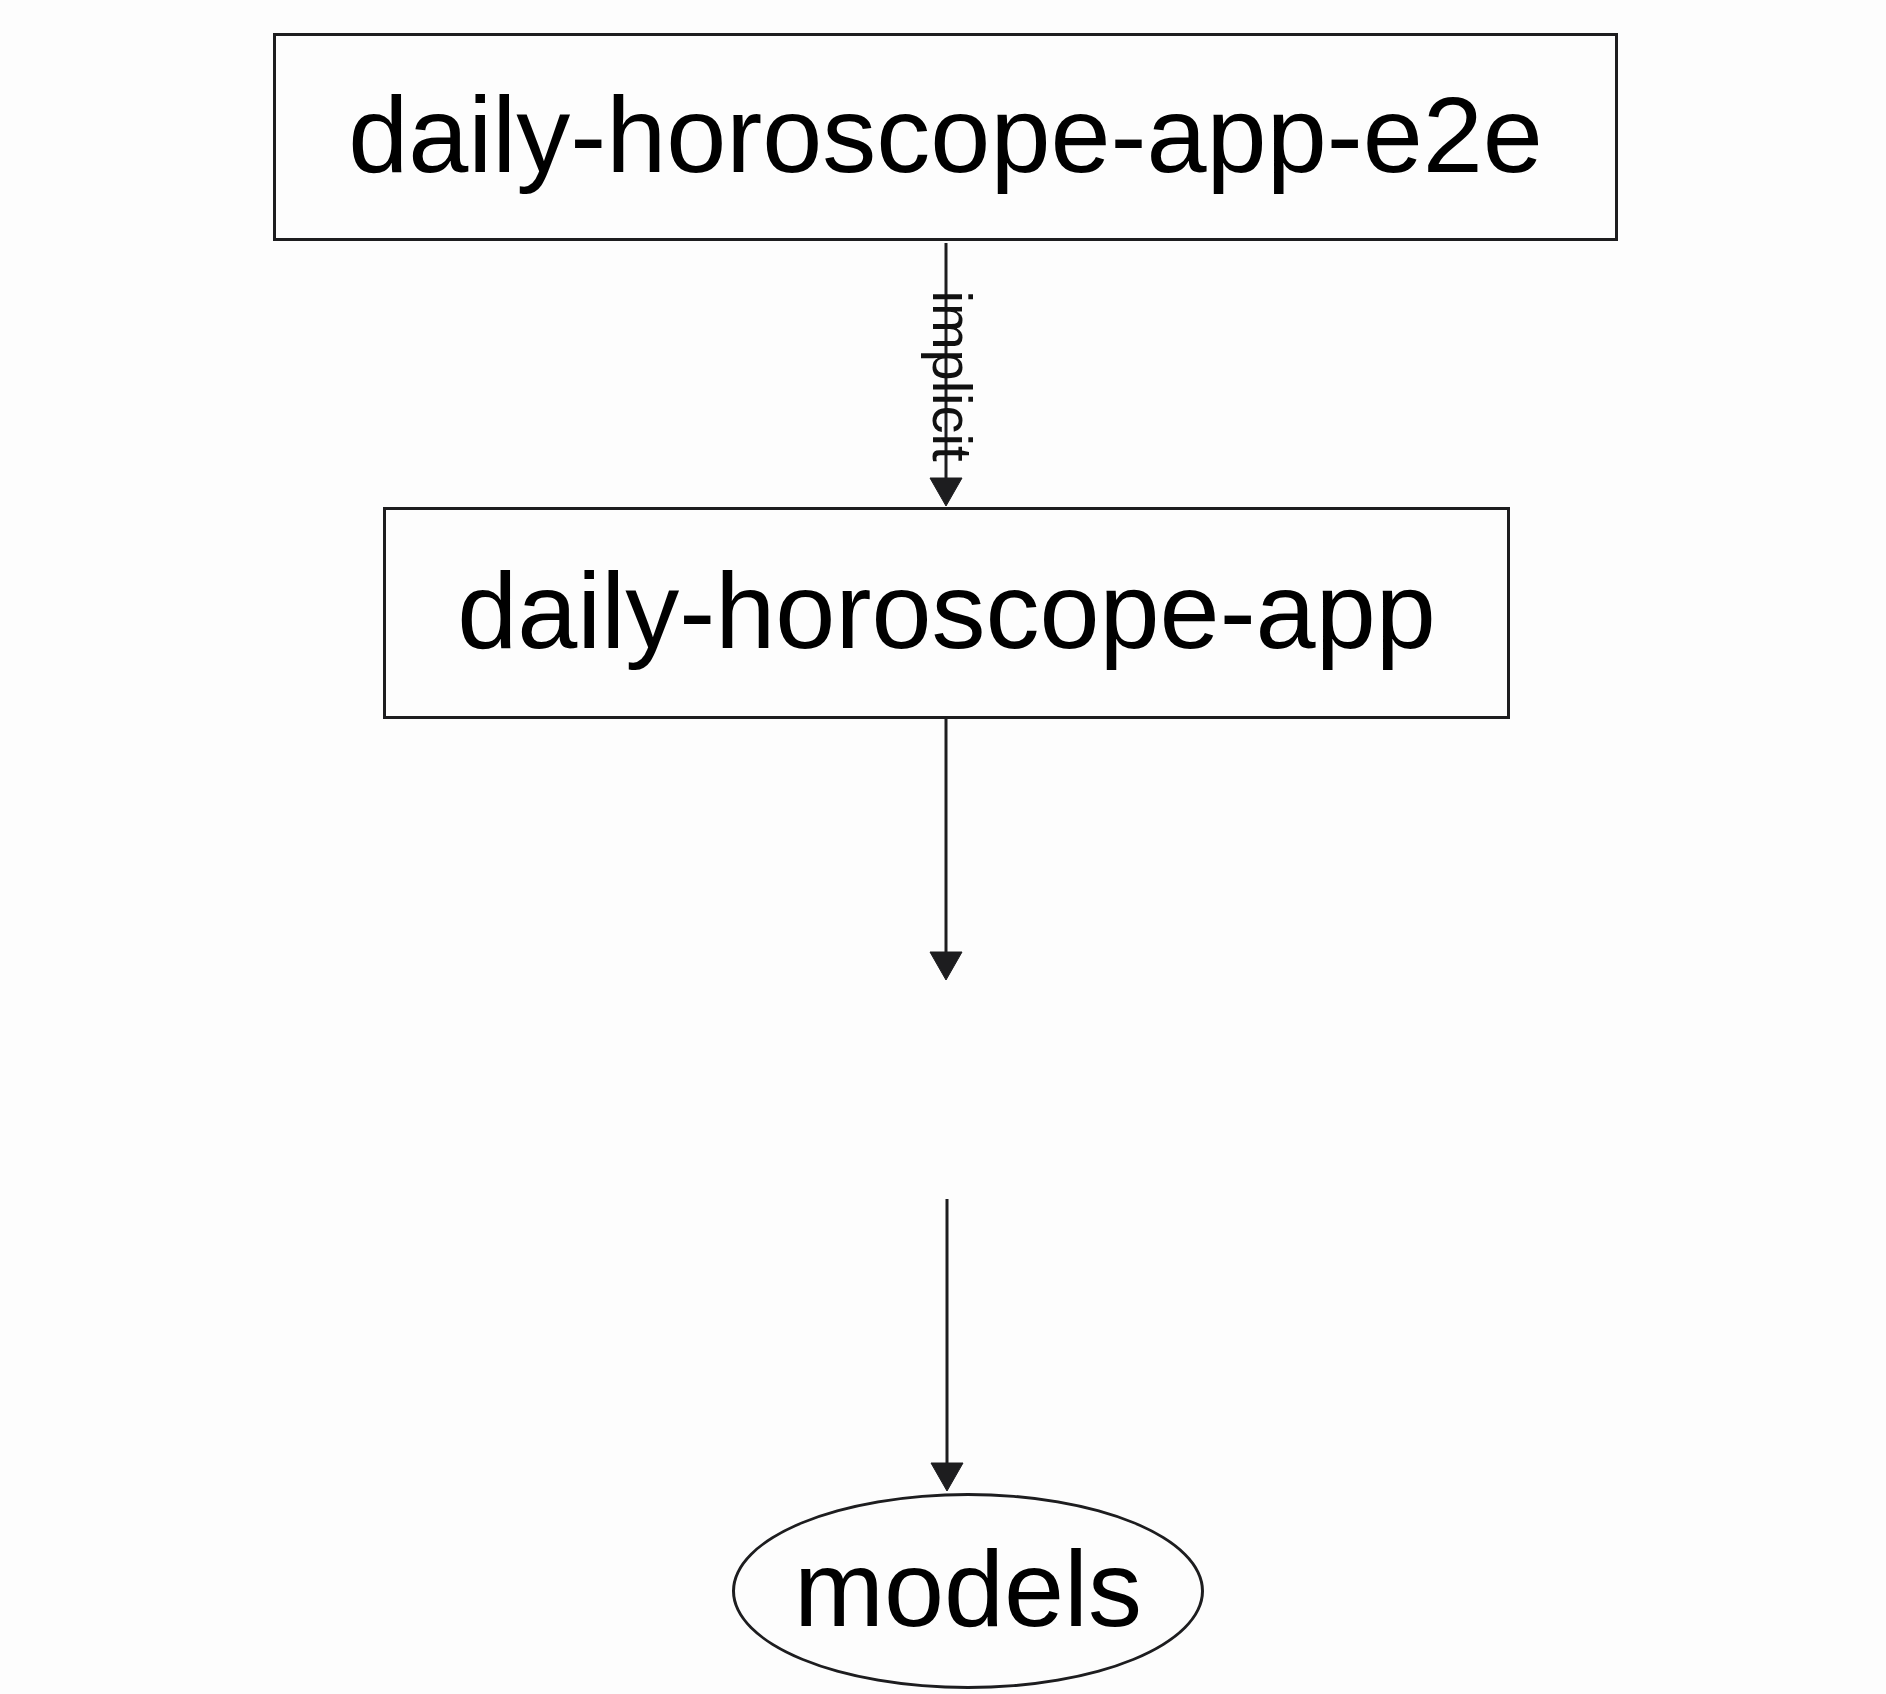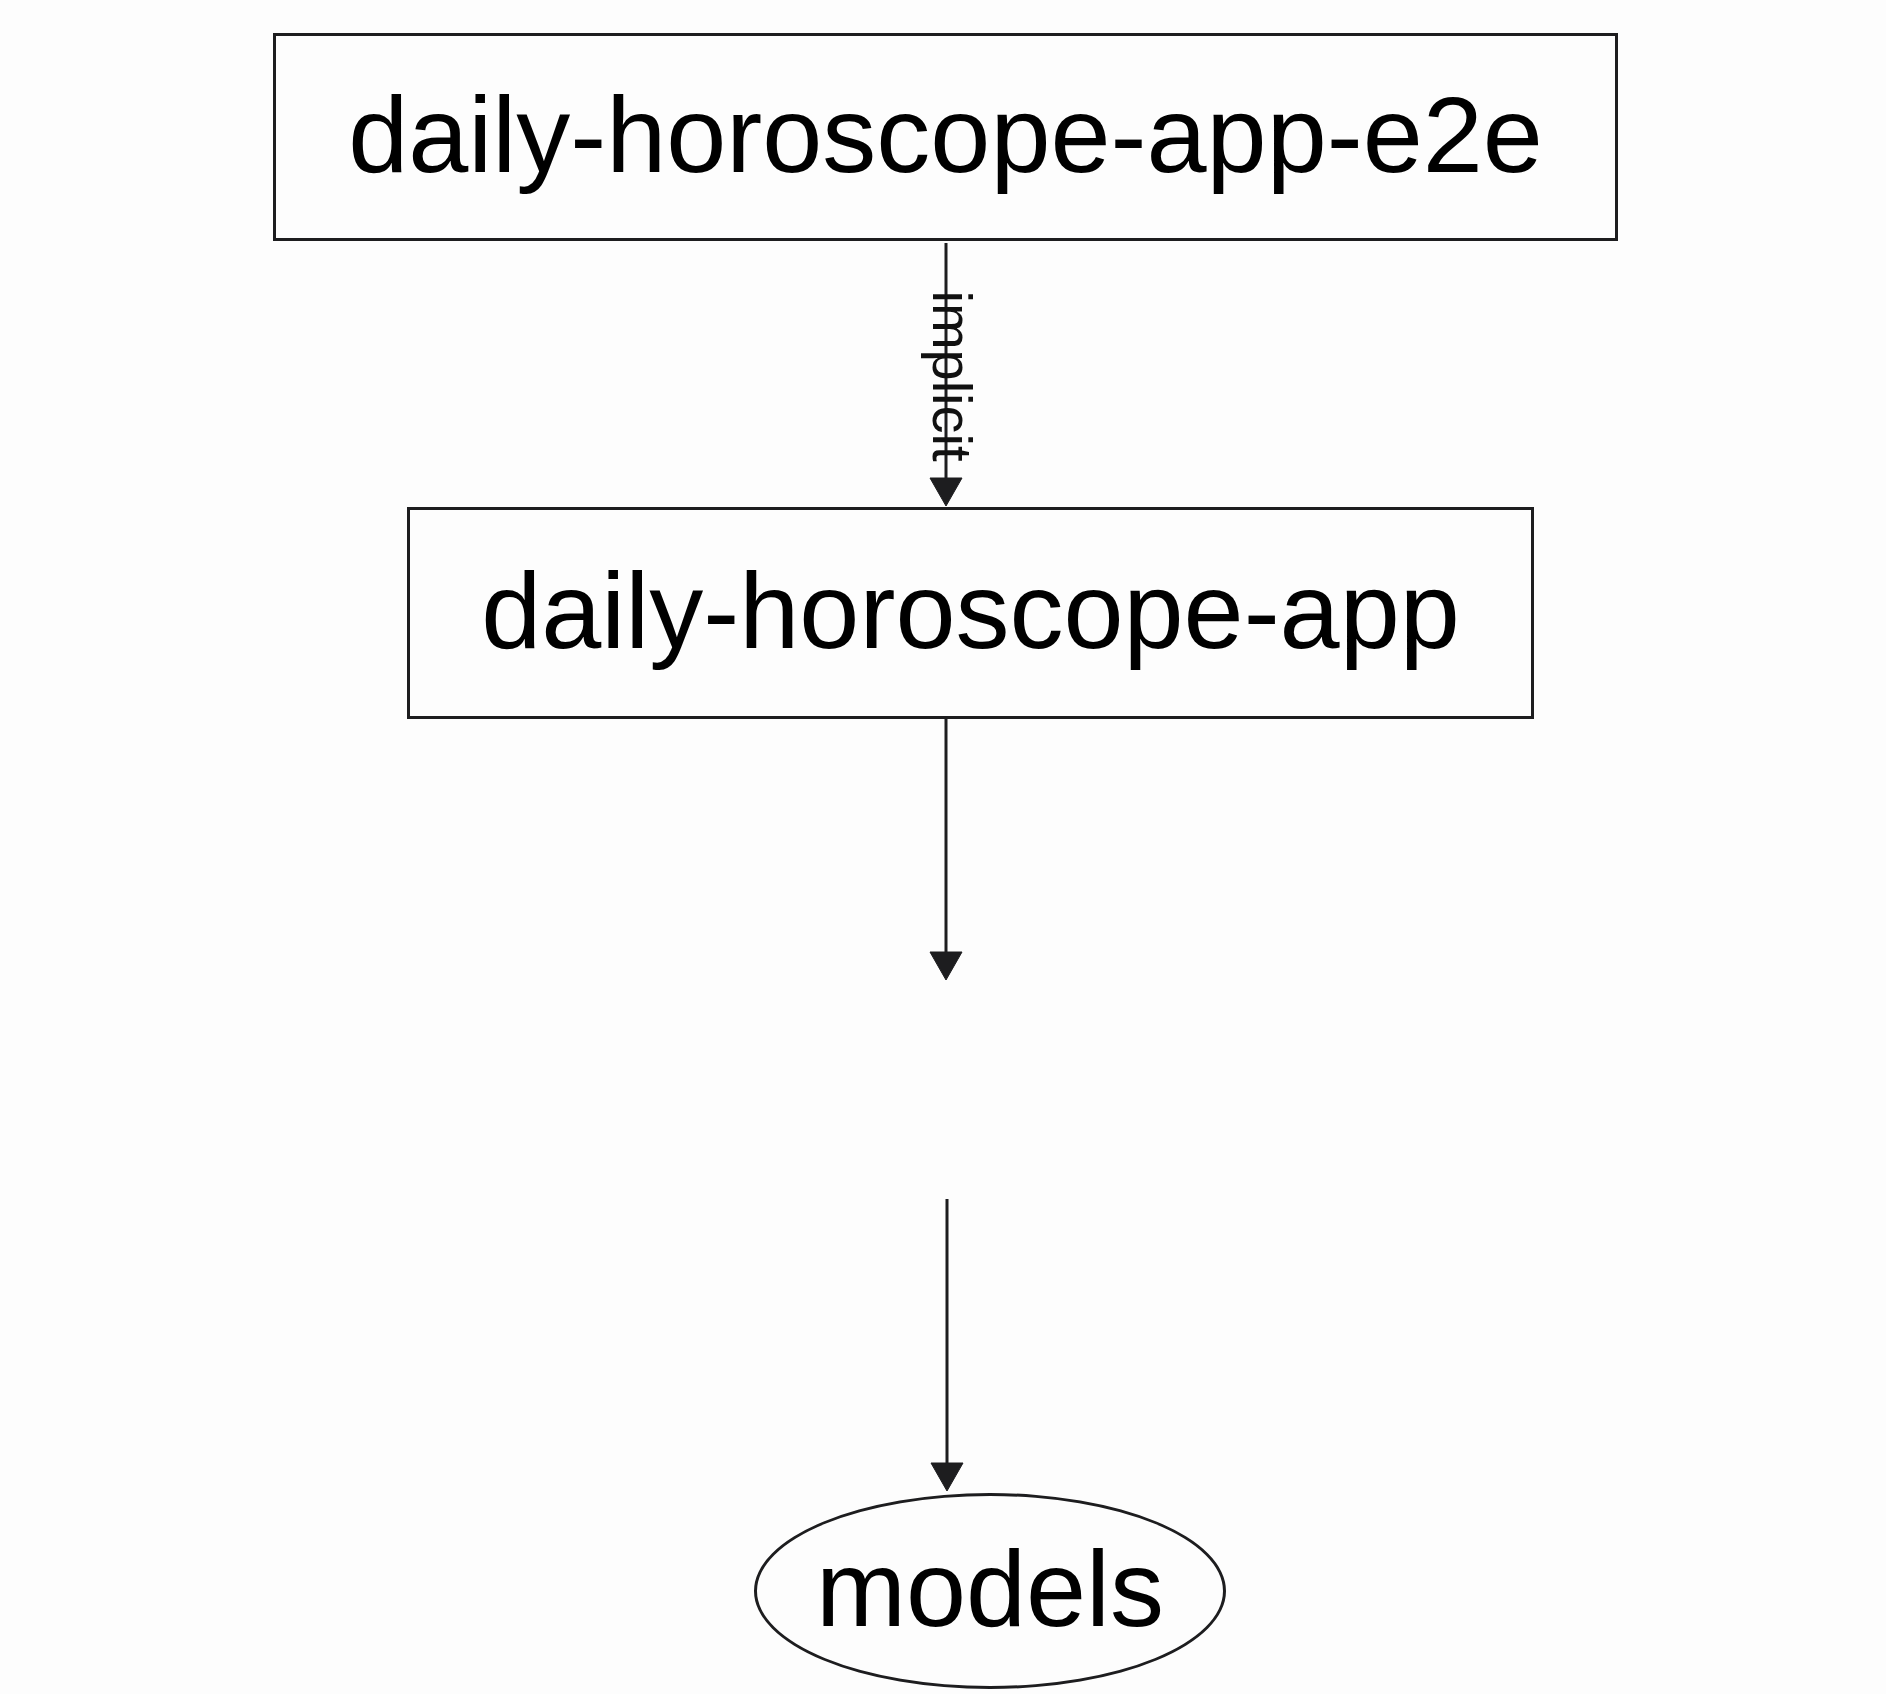--- a/index.html
+++ b/index.html
@@ -47,23 +47,23 @@
     white-space: nowrap;
   }
   .node.ellipse {
     border-radius: 50%;
   }
   .node-label {
     display: block;
     transform: translateY(-2px);
   }
   #node-e2e   { left: 273px; top: 33px;   width: 1345px; height: 208px; }
-  #node-app   { left: 383px; top: 507px;  width: 1127px; height: 212px; margin-left: 24px; }
+  #node-app   { left: 383px; top: 507px;  width: 1127px; height: 212px; }
   #node-ui    { left: 847px; top: 982px;  width: 196px;  height: 216px; }
-  #node-models{ left: 754px; top: 1493px; width: 472px;  height: 196px; }
+  #node-models{ left: 732px; top: 1493px; width: 472px;  height: 196px; }
   .edge-label {
     position: absolute;
     left: 952px;
     top: 376px;
     transform: translate(-50%, -50%) rotate(90deg);
     font-size: 56px;
     line-height: 1;
     white-space: nowrap;
     color: #111;
   }

